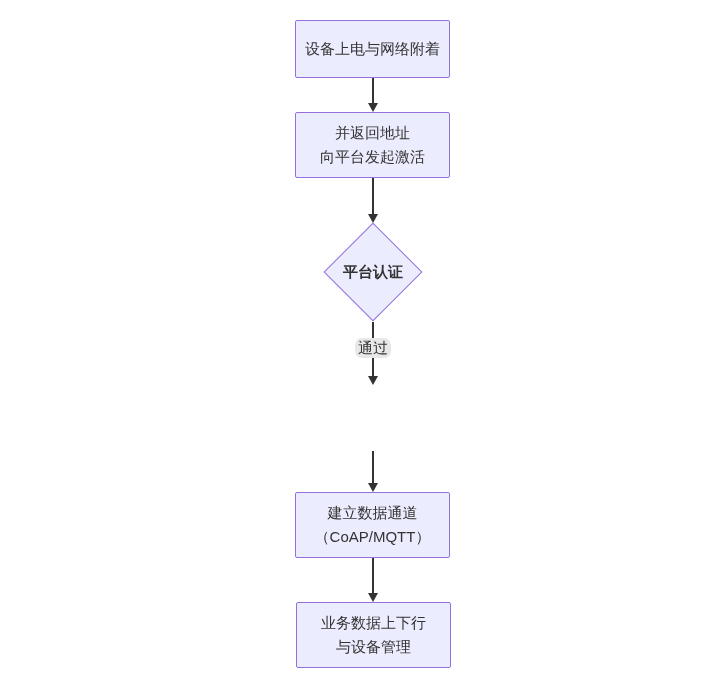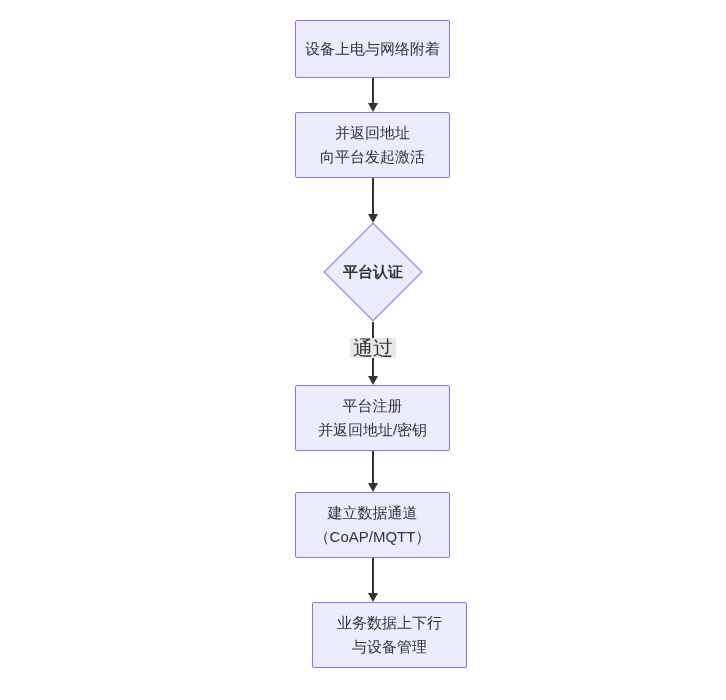--- a/index.html
+++ b/index.html
@@ -63,24 +63,25 @@
     height: 0;
     border-left: 5px solid transparent;
     border-right: 5px solid transparent;
     border-top: 9px solid var(--edge, #333333);
   }
   .edge-label {
     position: absolute;
     transform: translateX(-50%);
     background: var(--edge-label-bg, #e8e8e8);
     color: var(--text, #333333);
-    font-size: 20px;
+    font-size: 15px;
     line-height: 20px;
     padding: 0 3px;
     white-space: nowrap;
+    border-radius: 7px;
   }
 </style>
 </head>
 <body>
 
 <div class="canvas">
 
   <div class="node" style="left:295px; top:20px; width:155px; height:58px;">
     <div class="node-line">设备上电与网络附着</div>
   </div>
@@ -96,34 +97,30 @@
   <div class="edge-line" style="left:372.25px; top:178px; height:36px;"></div>
   <div class="arrowhead" style="left:368px; top:214px;"></div>
 
   <div class="diamond-shape" style="left:338px; top:237px;"></div>
   <div class="diamond-label" style="left:322px; top:252px; width:102px; height:40px;">平台认证</div>
 
   <div class="edge-line" style="left:372.25px; top:322px; height:54px;"></div>
   <div class="edge-label" style="left:373px; top:338px;">通过</div>
   <div class="arrowhead" style="left:368px; top:376px;"></div>
 
-  <div class="node" style="left:295px; top:385px; width:155px; height:66px;">
-    <div class="node-line">平台注册</div>
-    <div class="node-line">并返回地址/密钥</div>
-  </div>
 
   <div class="edge-line" style="left:372.25px; top:451px; height:32px;"></div>
   <div class="arrowhead" style="left:368px; top:483px;"></div>
 
   <div class="node" style="left:295px; top:492px; width:155px; height:66px;">
     <div class="node-line">建立数据通道</div>
     <div class="node-line">（CoAP/MQTT）</div>
   </div>
 
   <div class="edge-line" style="left:372.25px; top:558px; height:35px;"></div>
   <div class="arrowhead" style="left:368px; top:593px;"></div>
 
-  <div class="node" style="left:312px; top:602px; width:155px; height:66px;">
+  <div class="node" style="left:296px; top:602px; width:155px; height:66px;">
     <div class="node-line">业务数据上下行</div>
     <div class="node-line">与设备管理</div>
   </div>
 
 </div>
 
 </body></html>

